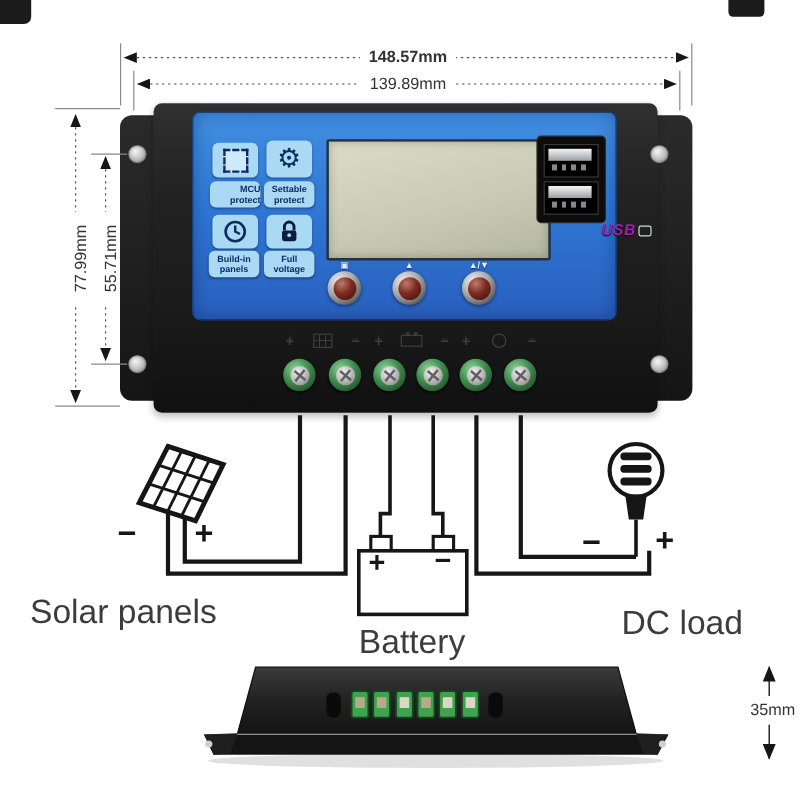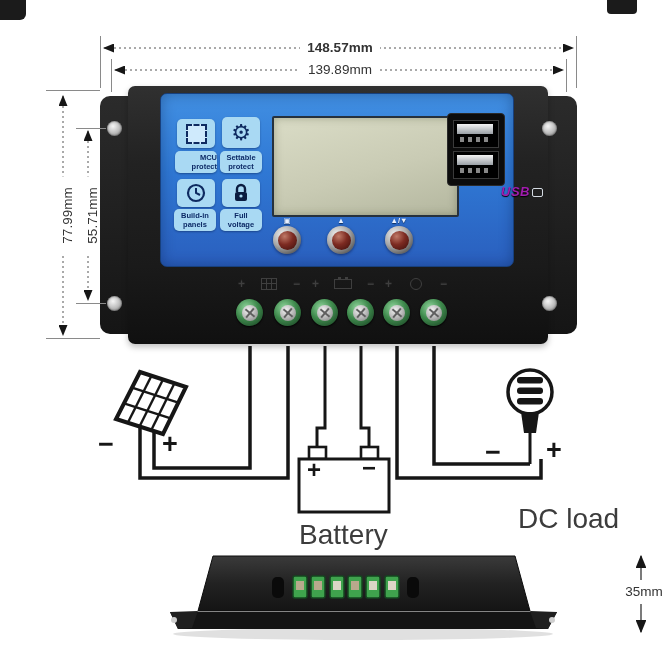--- a/index.html
+++ b/index.html
@@ -302,16 +302,17 @@
   <div class="dim-label vdim" style="left:53px;top:208px;">55.71mm</div>
   <div class="dim-label" style="left:618px;top:584px;width:44px;">35mm</div>
 
   <div class="pm" style="left:98px;top:434px;">−</div>
   <div class="pm" style="left:162px;top:434px;">+</div>
   <div class="pm" style="left:307px;top:460px;font-size:24px;">+</div>
   <div class="pm" style="left:362px;top:458px;font-size:24px;">−</div>
   <div class="pm" style="left:485px;top:442px;">−</div>
   <div class="pm" style="left:546px;top:440px;">+</div>
 
+  <div class="big-label" style="left:25px;top:494px;">Solar panels</div>
   <div class="big-label" style="left:518px;top:503px;">DC load</div>
   <div class="big-label" style="left:299px;top:519px;">Battery</div>
 
 </div>
 
 </body></html>

